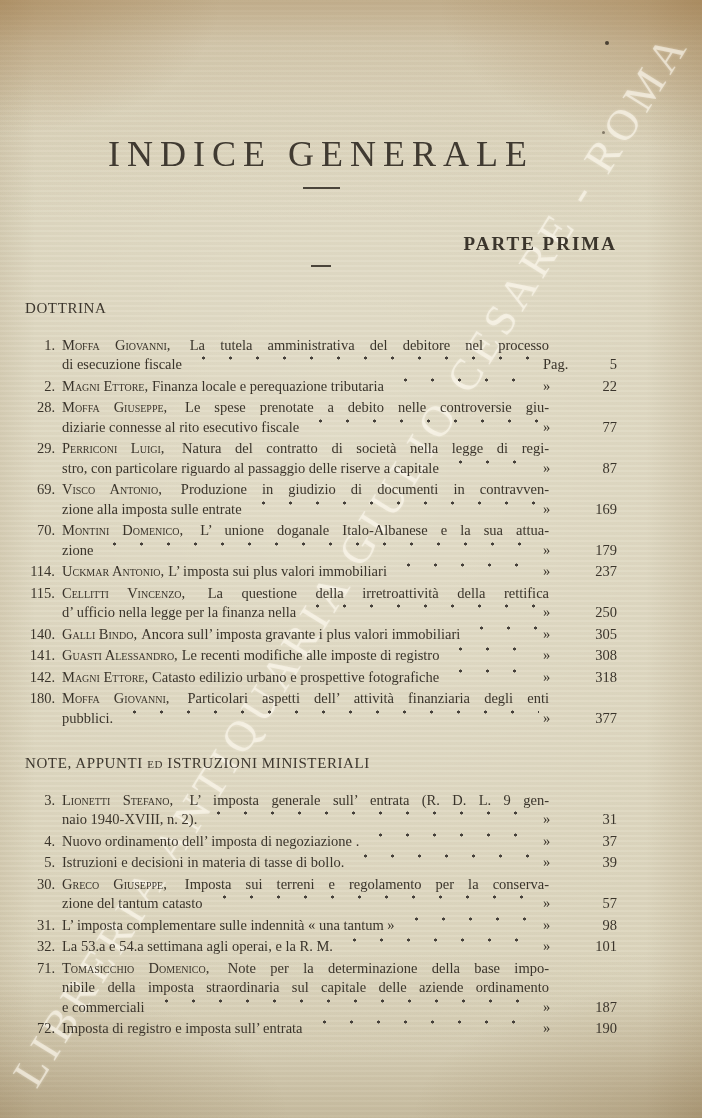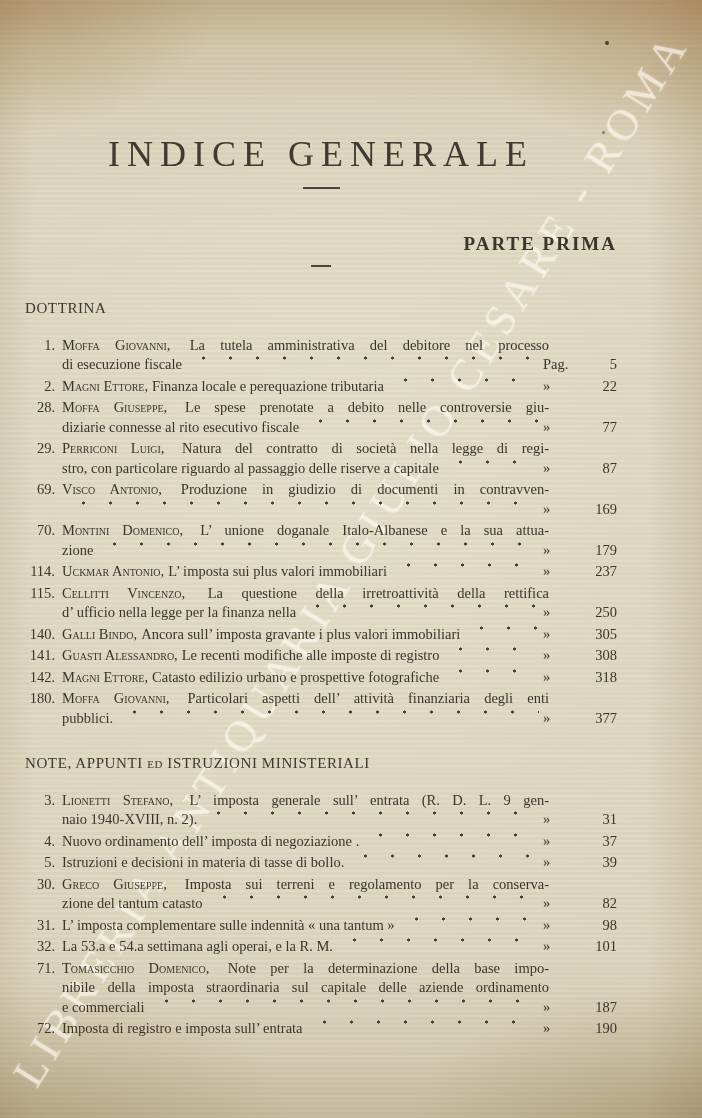--- a/index.html
+++ b/index.html
@@ -131,20 +131,21 @@
                 <span class="ref">»</span>
                 <span class="pg">87</span>
               </div>
             </div>
           </div>
           <div class="entry">
             <div class="num">69.</div>
             <div class="ebody">
               <div class="line pre"><span class="author">Visco Antonio,</span> <span class="etext">Produzione in giudizio di documenti in contravven-</span></div>
               <div class="line lastline">
+                <span class="etext">zione alla imposta sulle entrate</span>
                 <span class="leader"></span>
                 <span class="ref">»</span>
                 <span class="pg">169</span>
               </div>
             </div>
           </div>
           <div class="entry">
             <div class="num">70.</div>
             <div class="ebody">
               <div class="line pre"><span class="author">Montini Domenico,</span> <span class="etext">L’ unione doganale Italo-Albanese e la sua attua-</span></div>
@@ -266,21 +267,21 @@
             </div>
           </div>
           <div class="entry">
             <div class="num">30.</div>
             <div class="ebody">
               <div class="line pre"><span class="author">Greco Giuseppe,</span> <span class="etext">Imposta sui terreni e regolamento per la conserva-</span></div>
               <div class="line lastline">
                 <span class="etext">zione del tantum catasto</span>
                 <span class="leader"></span>
                 <span class="ref">»</span>
-                <span class="pg">82</span>
+                <span class="pg">57</span>
               </div>
             </div>
           </div>
           <div class="entry">
             <div class="num">31.</div>
             <div class="ebody">
               <div class="line lastline">
                 <span class="etext">L’ imposta complementare sulle indennità « una tantum »</span>
                 <span class="leader"></span>
                 <span class="ref">»</span>

